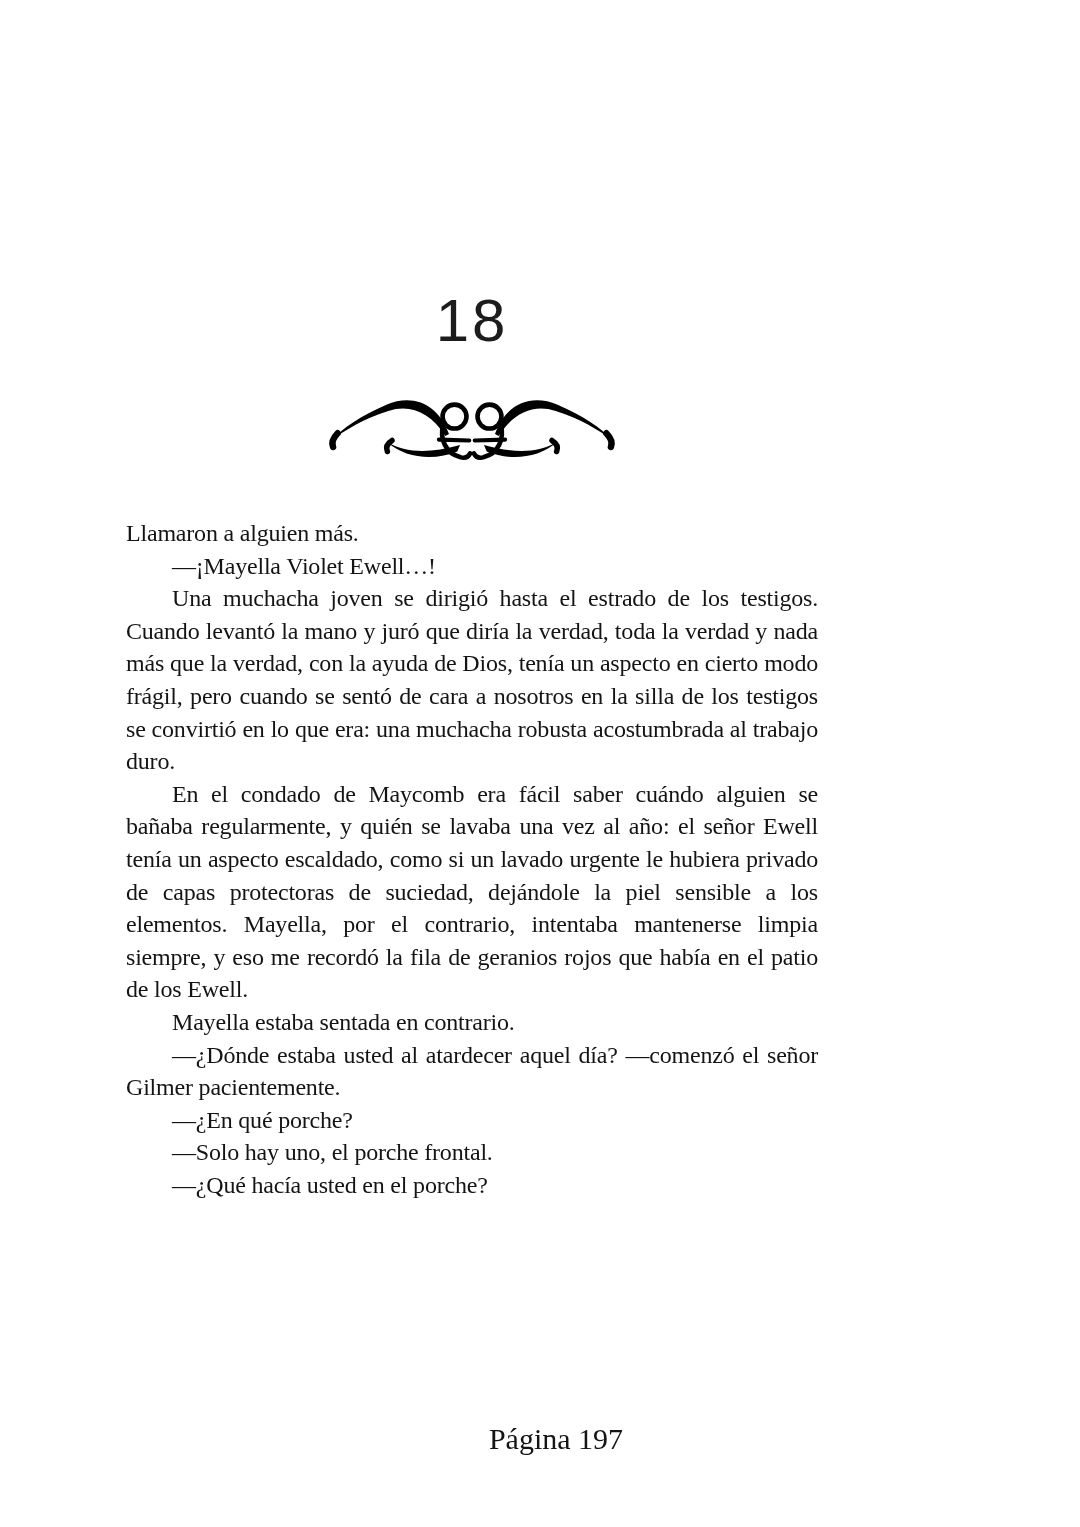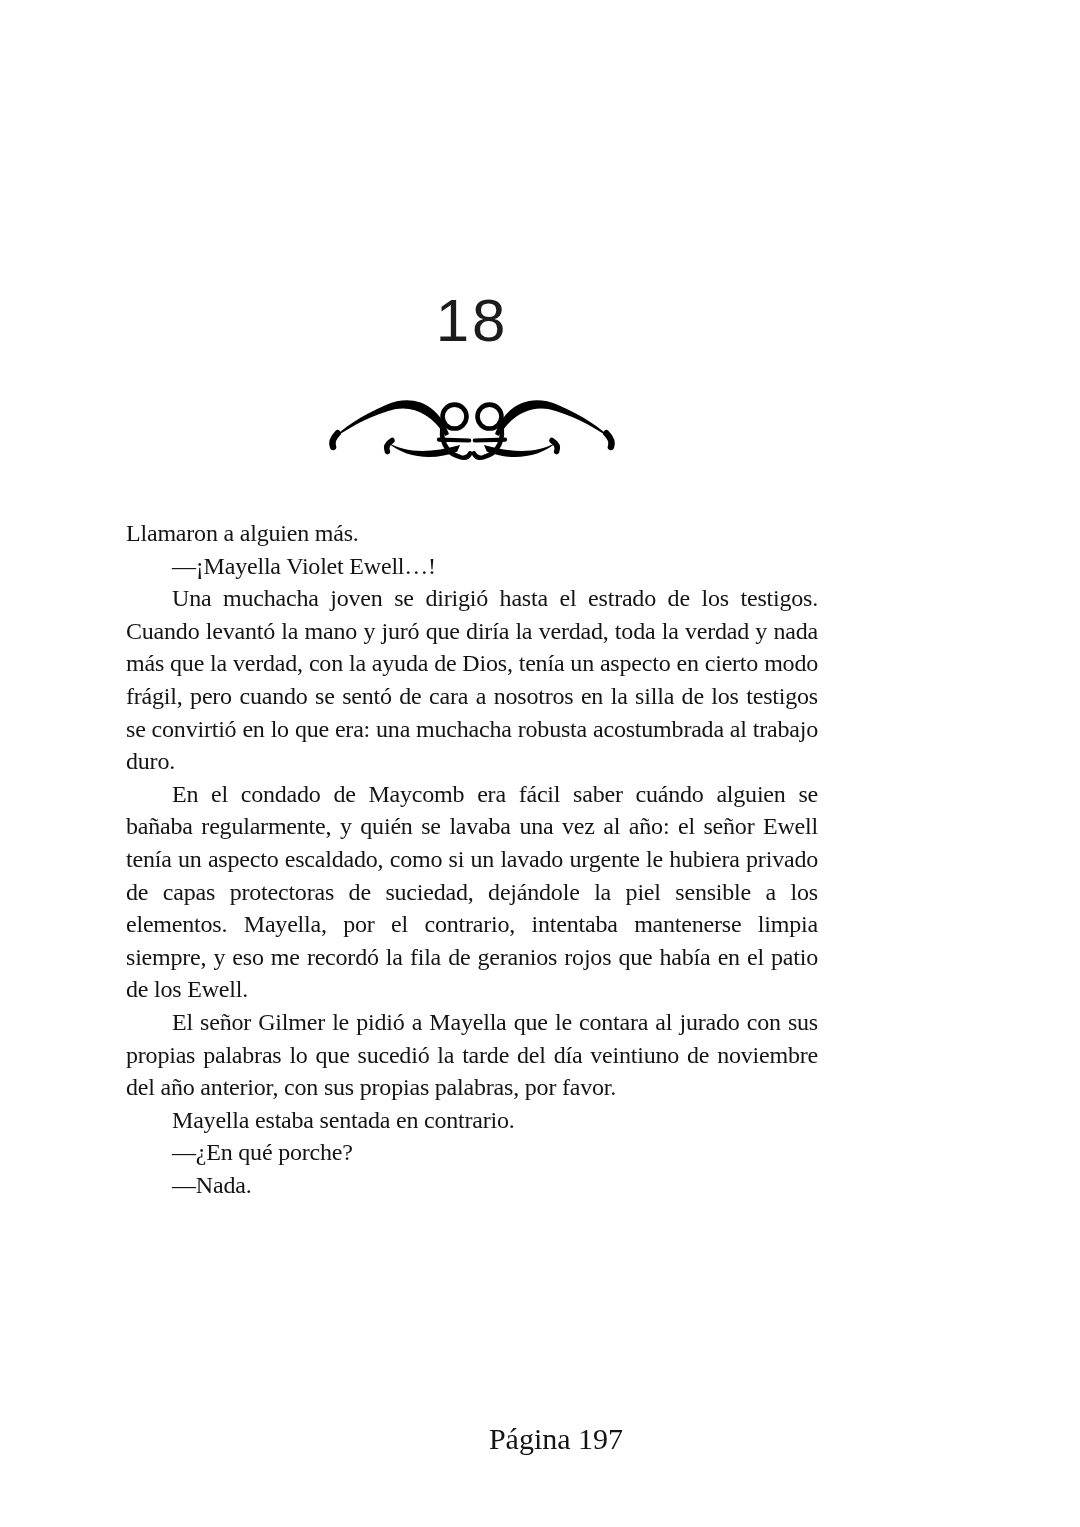--- a/index.html
+++ b/index.html
@@ -89,23 +89,24 @@
       </g>
       <use href="#flourish-right" transform="translate(360,0) scale(-1,1)"></use>
     </svg>
   </div>
 
   <div class="body-text">
     <p class="no-indent">Llamaron a alguien más.</p>
     <p>—¡Mayella Violet Ewell…!</p>
     <p>Una muchacha joven se dirigió hasta el estrado de los testigos. Cuando levantó la mano y juró que diría la verdad, toda la verdad y nada más que la verdad, con la ayuda de Dios, tenía un aspecto en cierto modo frágil, pero cuando se sentó de cara a nosotros en la silla de los testigos se convirtió en lo que era: una muchacha robusta acostumbrada al trabajo duro.</p>
     <p>En el condado de Maycomb era fácil saber cuándo alguien se bañaba regularmente, y quién se lavaba una vez al año: el señor Ewell tenía un aspecto escaldado, como si un lavado urgente le hubiera privado de capas protectoras de suciedad, dejándole la piel sensible a los elementos. Mayella, por el contrario, intentaba mantenerse limpia siempre, y eso me recordó la fila de geranios rojos que había en el patio de los Ewell.</p>
-    <p>El señor Gilmer le pidió a Mayella que le contara al jurado con sus propias palabras lo que sucedió la tarde del día veintiuno de noviembre del año anterior, con sus propias palabras, por favor.</p>
     <p>Mayella estaba sentada en contrario.</p>
+    <p>—¿Dónde estaba usted al atardecer aquel día? —comenzó el señor Gilmer pacientemente.</p>
     <p>—¿En qué porche?</p>
-    <p>—Nada.</p>
+    <p>—Solo hay uno, el porche frontal.</p>
+    <p>—¿Qué hacía usted en el porche?</p>
   </div>
 
   <div class="page-footer">
     <span>Página 197</span>
   </div>
 
 </div>
 
 </body></html>

